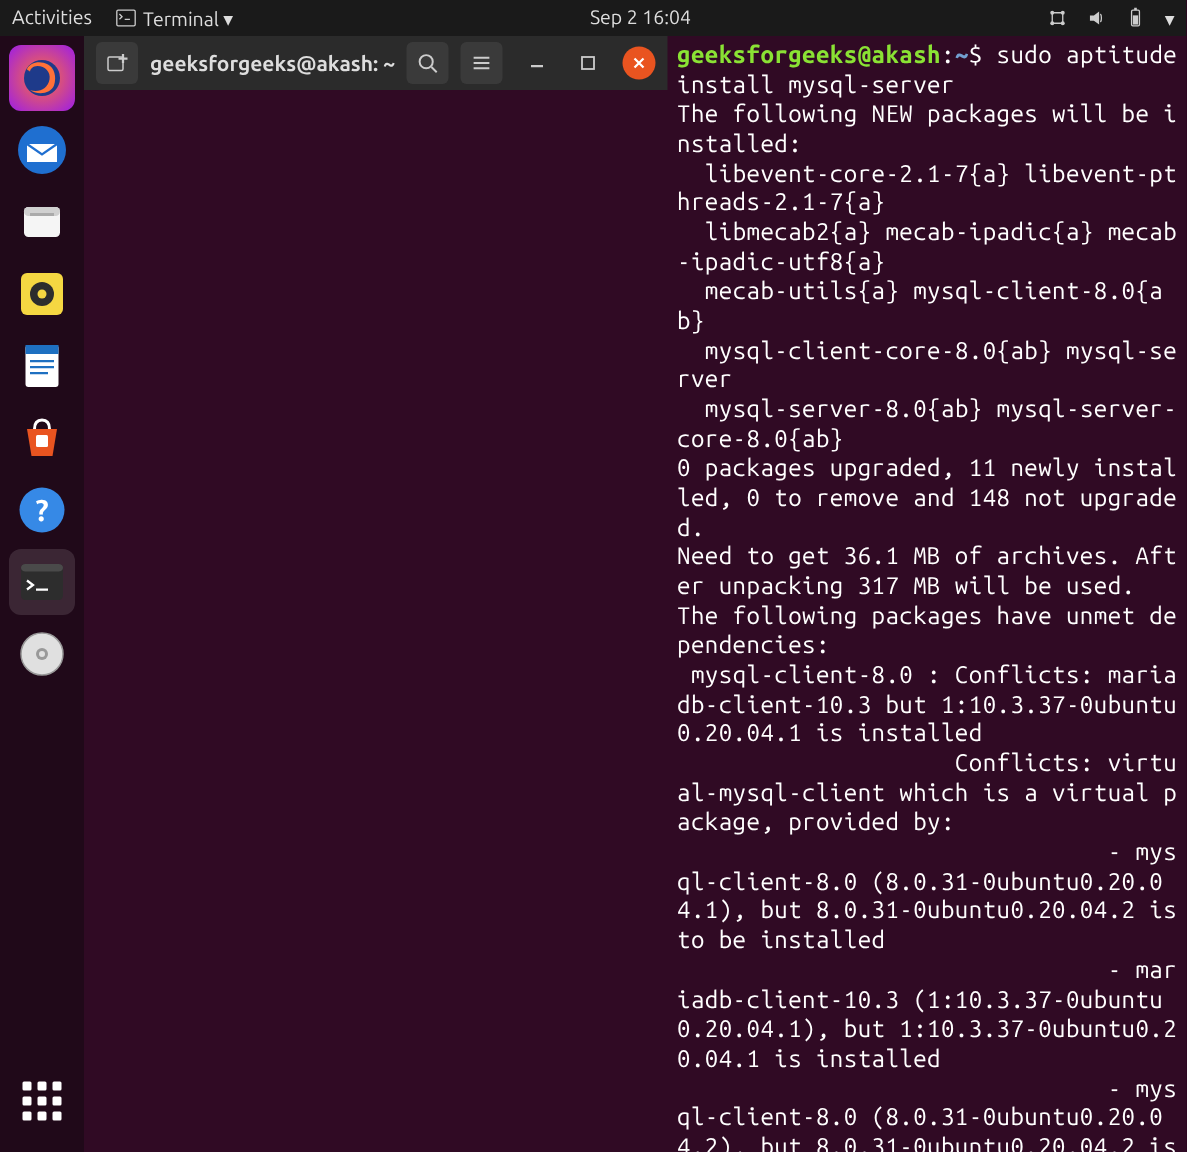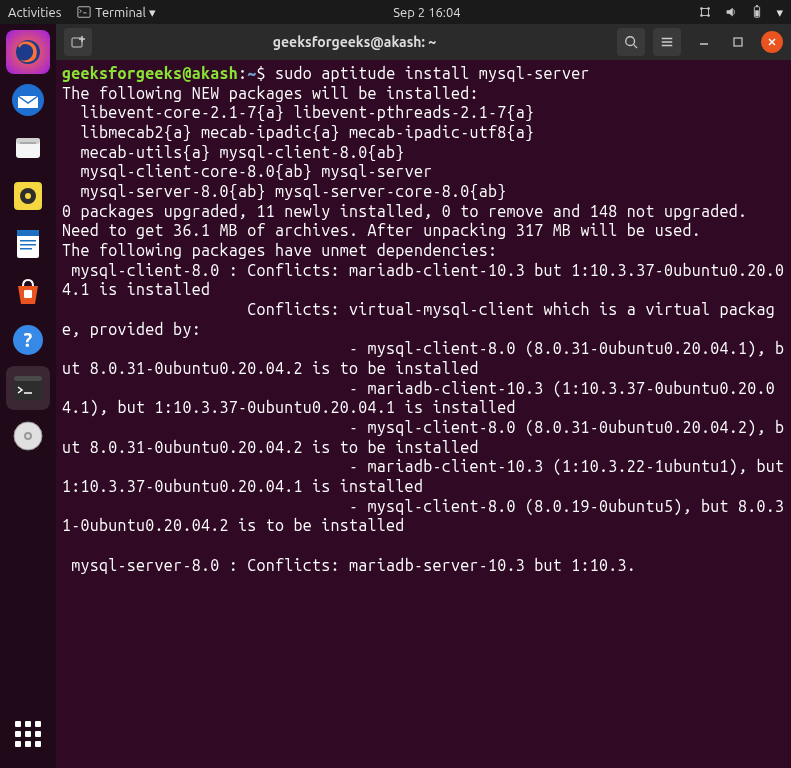--- a/index.html
+++ b/index.html
@@ -61,21 +61,21 @@
     }
     .apps-grid div { background: #fff; border-radius: 1px; }
     .terminal-window {
       position: absolute;
       left: 56px;
       top: 24px;
       right: 0;
       bottom: 0;
       background: #300a24;
       display: flex;
-      flex-direction: column;
+      flex-direction: row;
     }
     .titlebar {
       height: 36px;
       background: #2b2b2b;
       display: flex;
       align-items: center;
       padding: 0 8px;
       gap: 8px;
     }
     .titlebar-btn {

